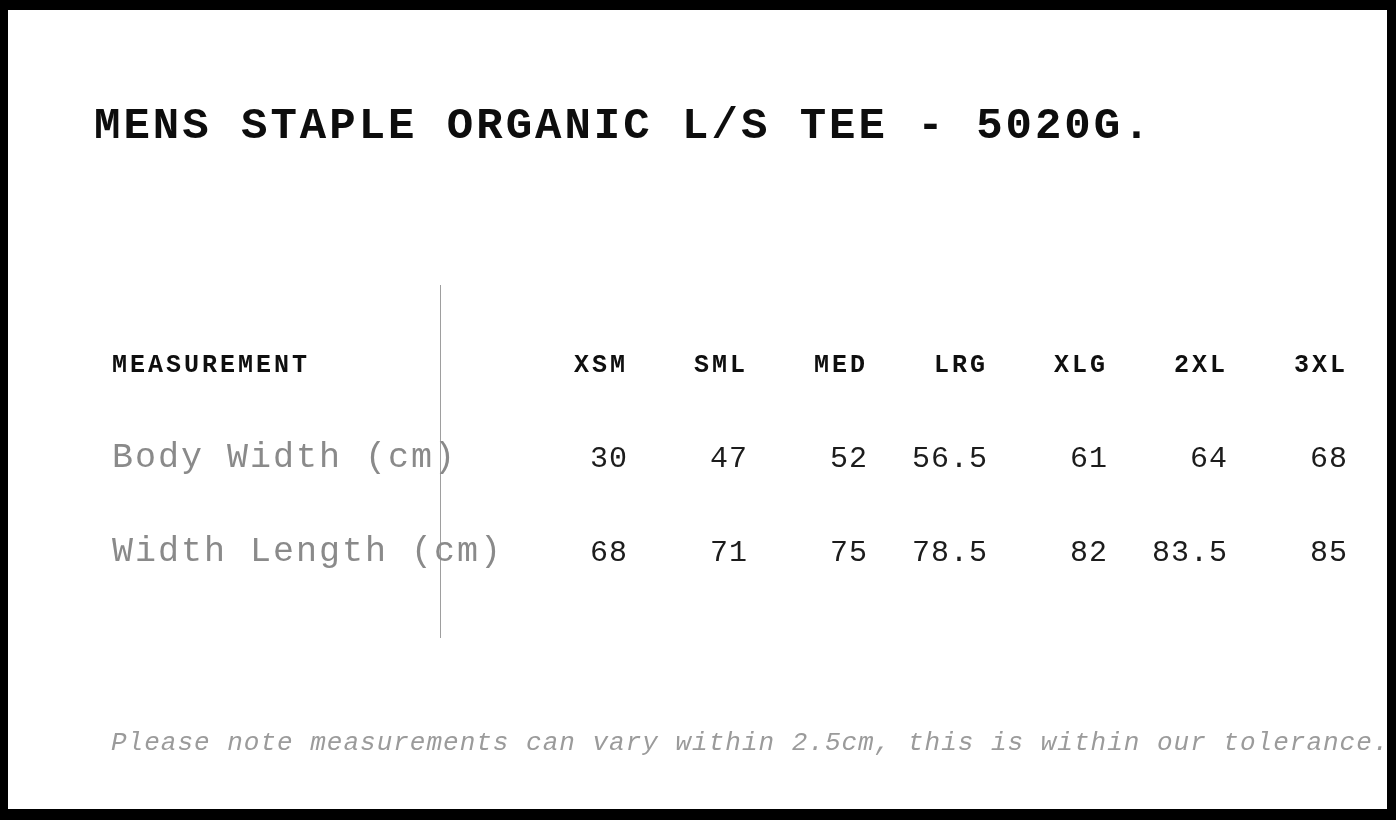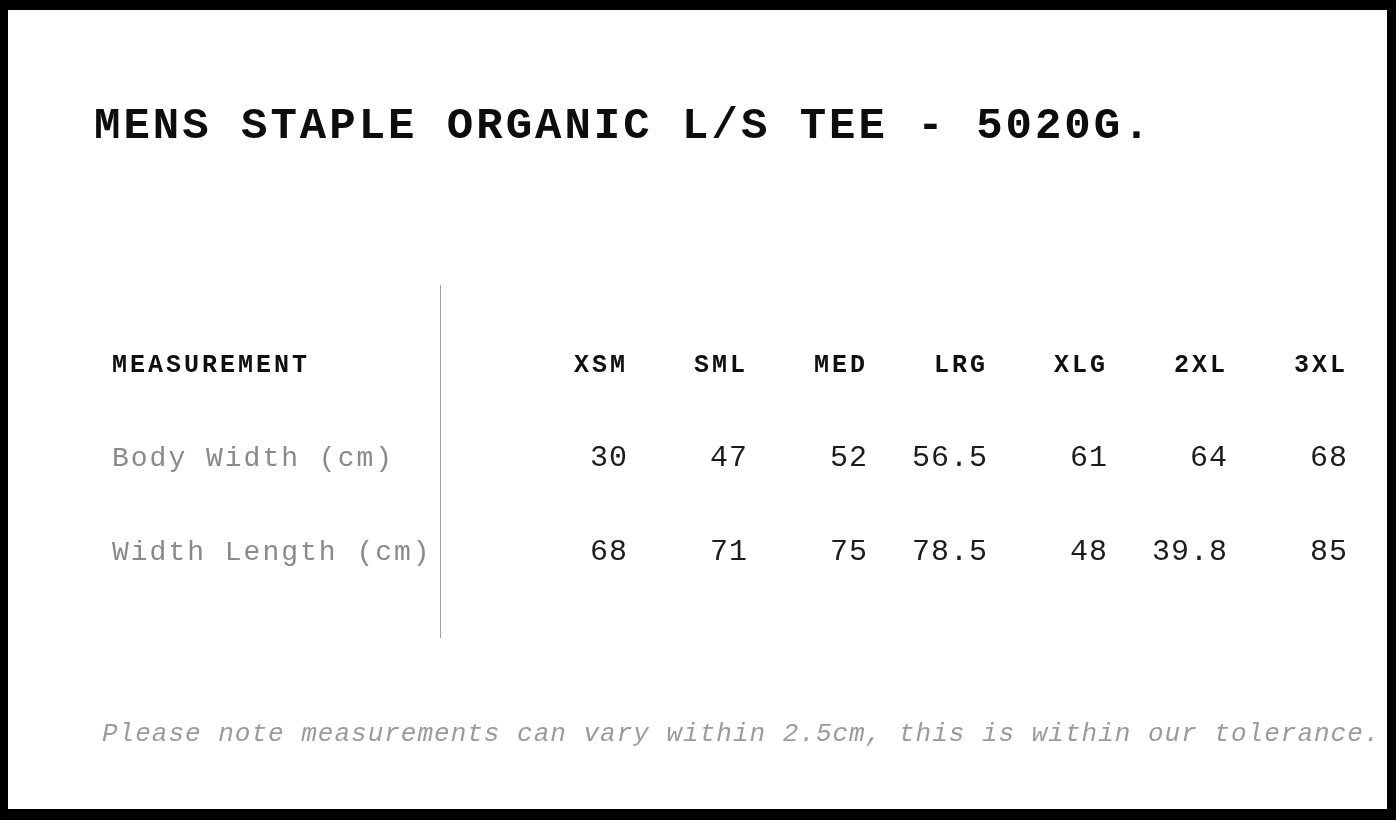--- a/index.html
+++ b/index.html
@@ -65,36 +65,36 @@
   .t-row.data {
     font-size: 30px;
     line-height: 36px;
     color: #1c1c1c;
   }
   .cell-label {
     text-align: left;
     white-space: nowrap;
   }
   .t-row.data .cell-label {
-    font-size: 28px;
+    font-size: 35px;
     letter-spacing: 2px;
     color: #8a8a8a;
   }
   .cell-size {
     text-align: right;
     letter-spacing: 1px;
   }
   .t-row.header .cell-size {
     letter-spacing: 3px;
   }
   .note {
     position: absolute;
     left: 86px;
     top: 700px;
-    margin: 8px;
+    margin: 17px;
     font-size: 26px;
     line-height: 32px;
     font-style: italic;
     letter-spacing: 1px;
     color: #9b9b9b;
     white-space: nowrap;
   }
 </style>
 </head>
 <body>
@@ -129,22 +129,22 @@
         <div class="cell-size">64</div>
         <div class="cell-size">68</div>
       </div>
 
       <div class="t-row data data-2">
         <div class="cell-label">Width Length (cm)</div>
         <div class="cell-size">68</div>
         <div class="cell-size">71</div>
         <div class="cell-size">75</div>
         <div class="cell-size">78.5</div>
-        <div class="cell-size">48</div>
-        <div class="cell-size">39.8</div>
+        <div class="cell-size">82</div>
+        <div class="cell-size">83.5</div>
         <div class="cell-size">85</div>
       </div>
 
     </div>
 
     <p class="note">Please note measurements can vary within 2.5cm, this is within our tolerance.</p>
 
   </div>
 </div>
 

